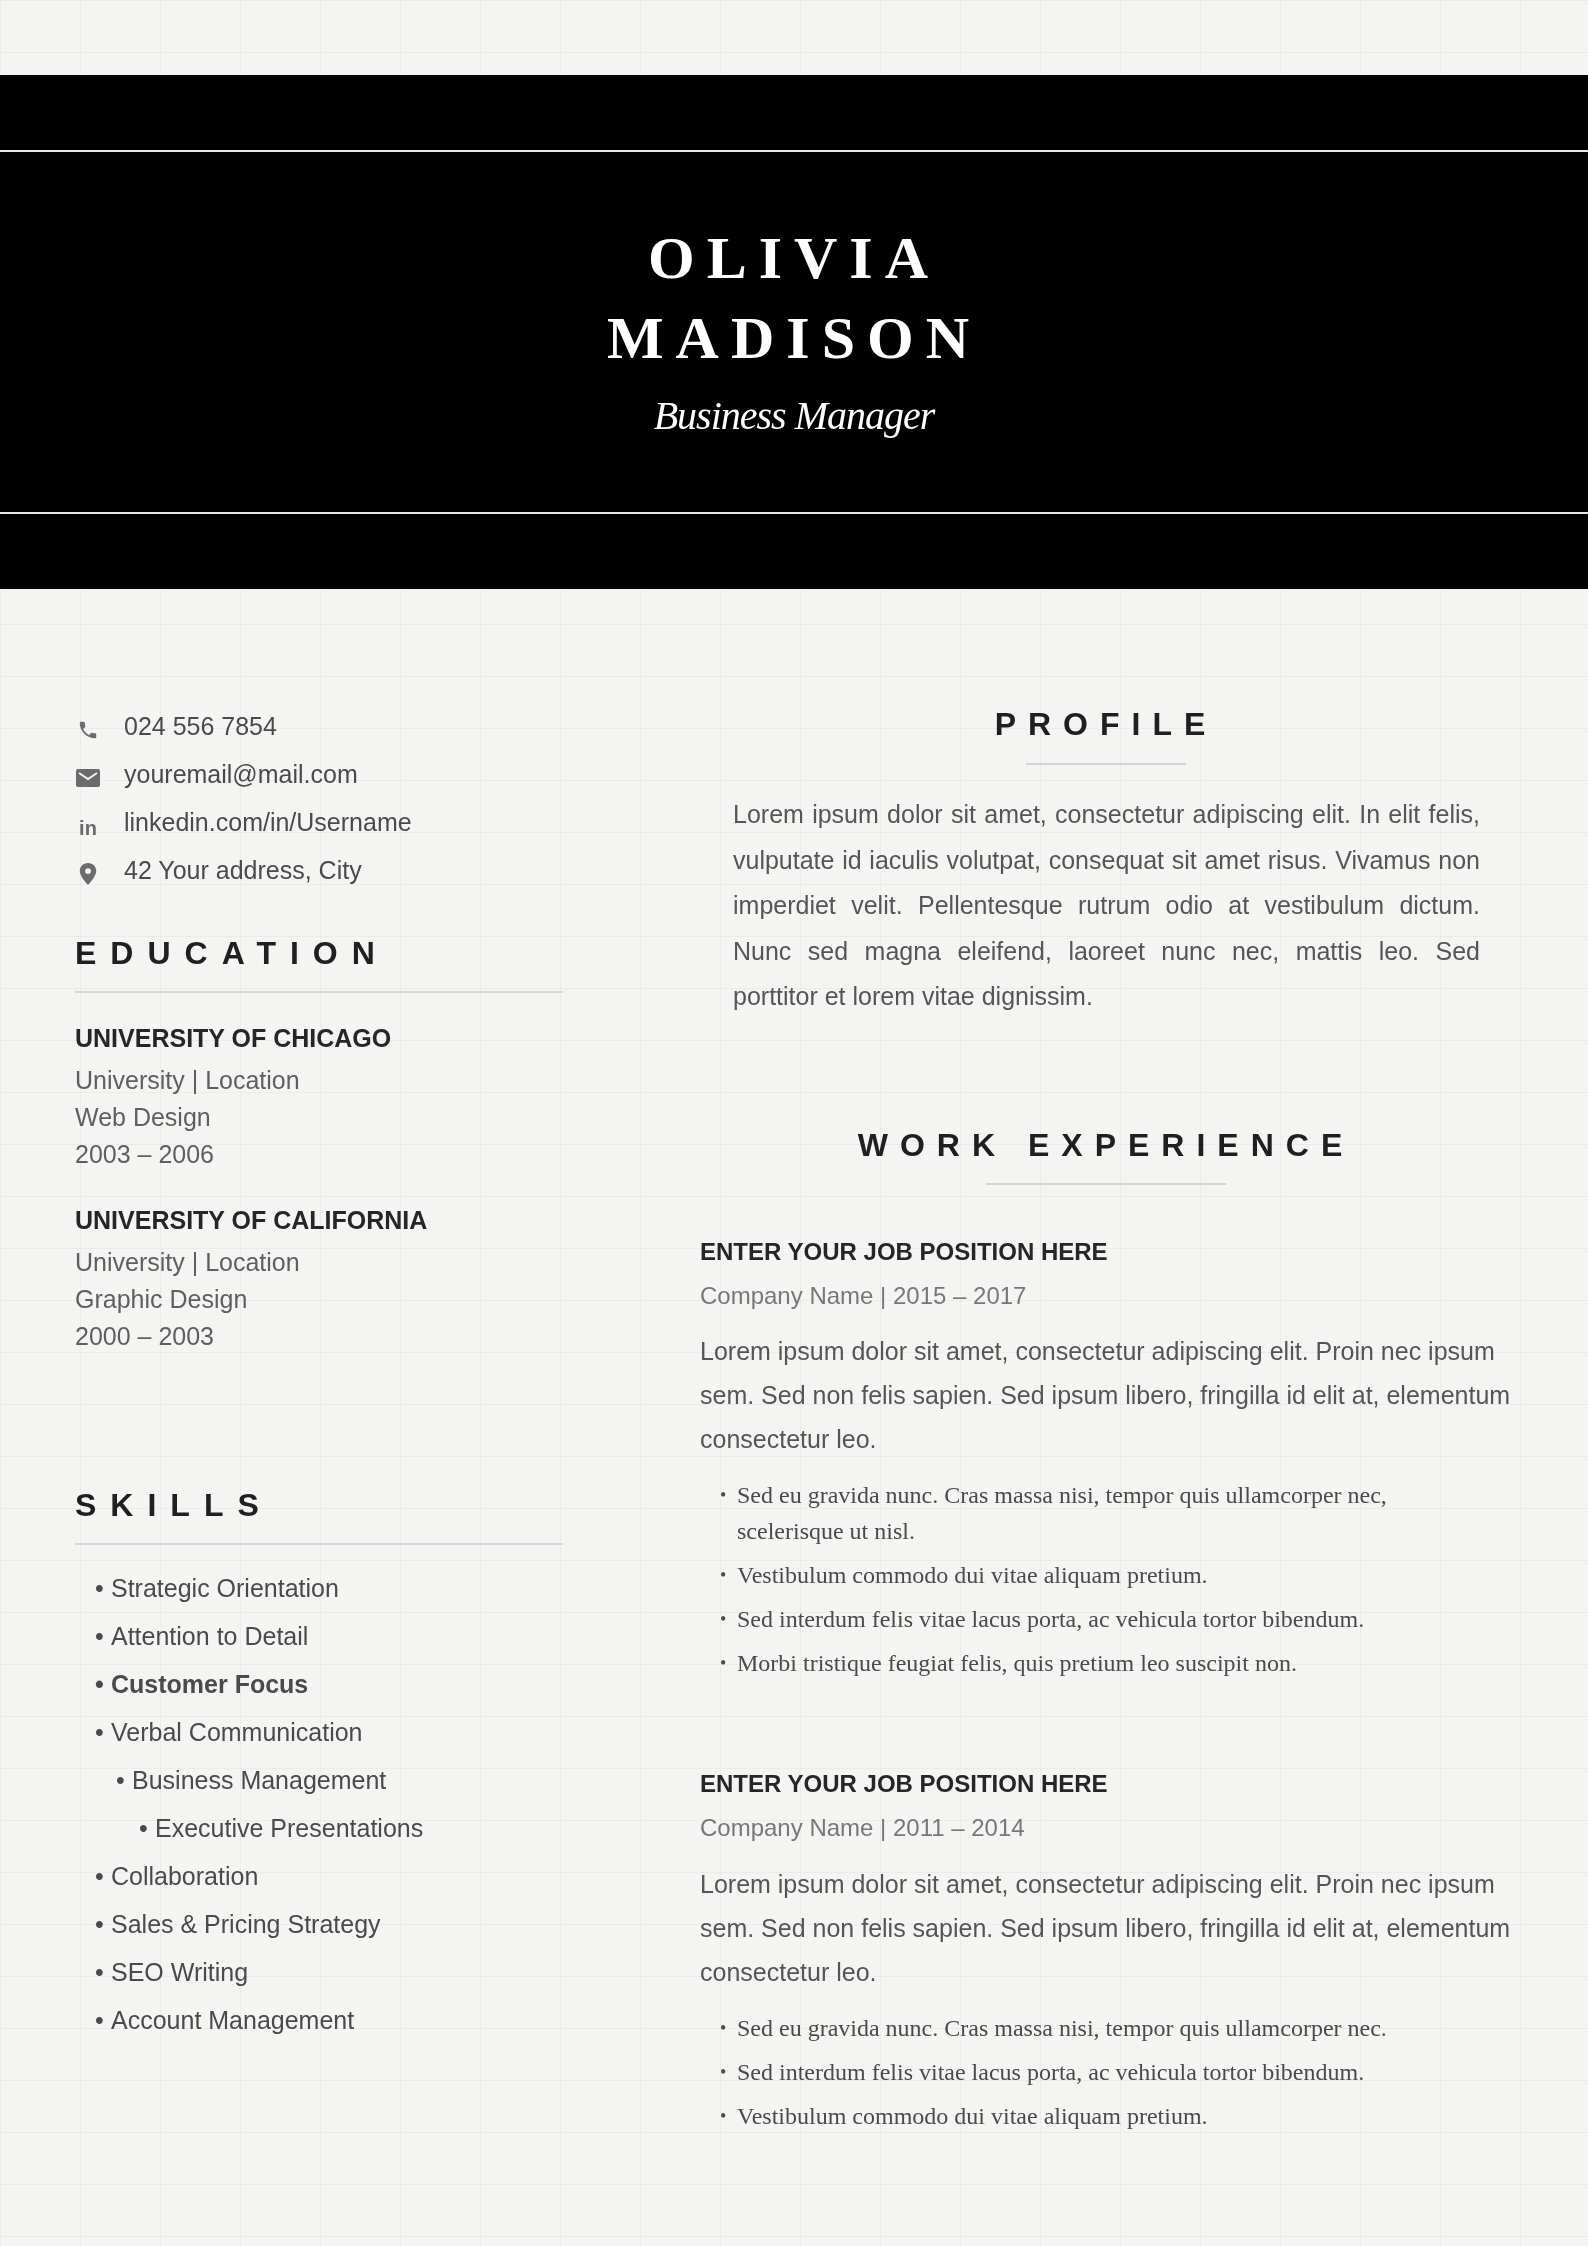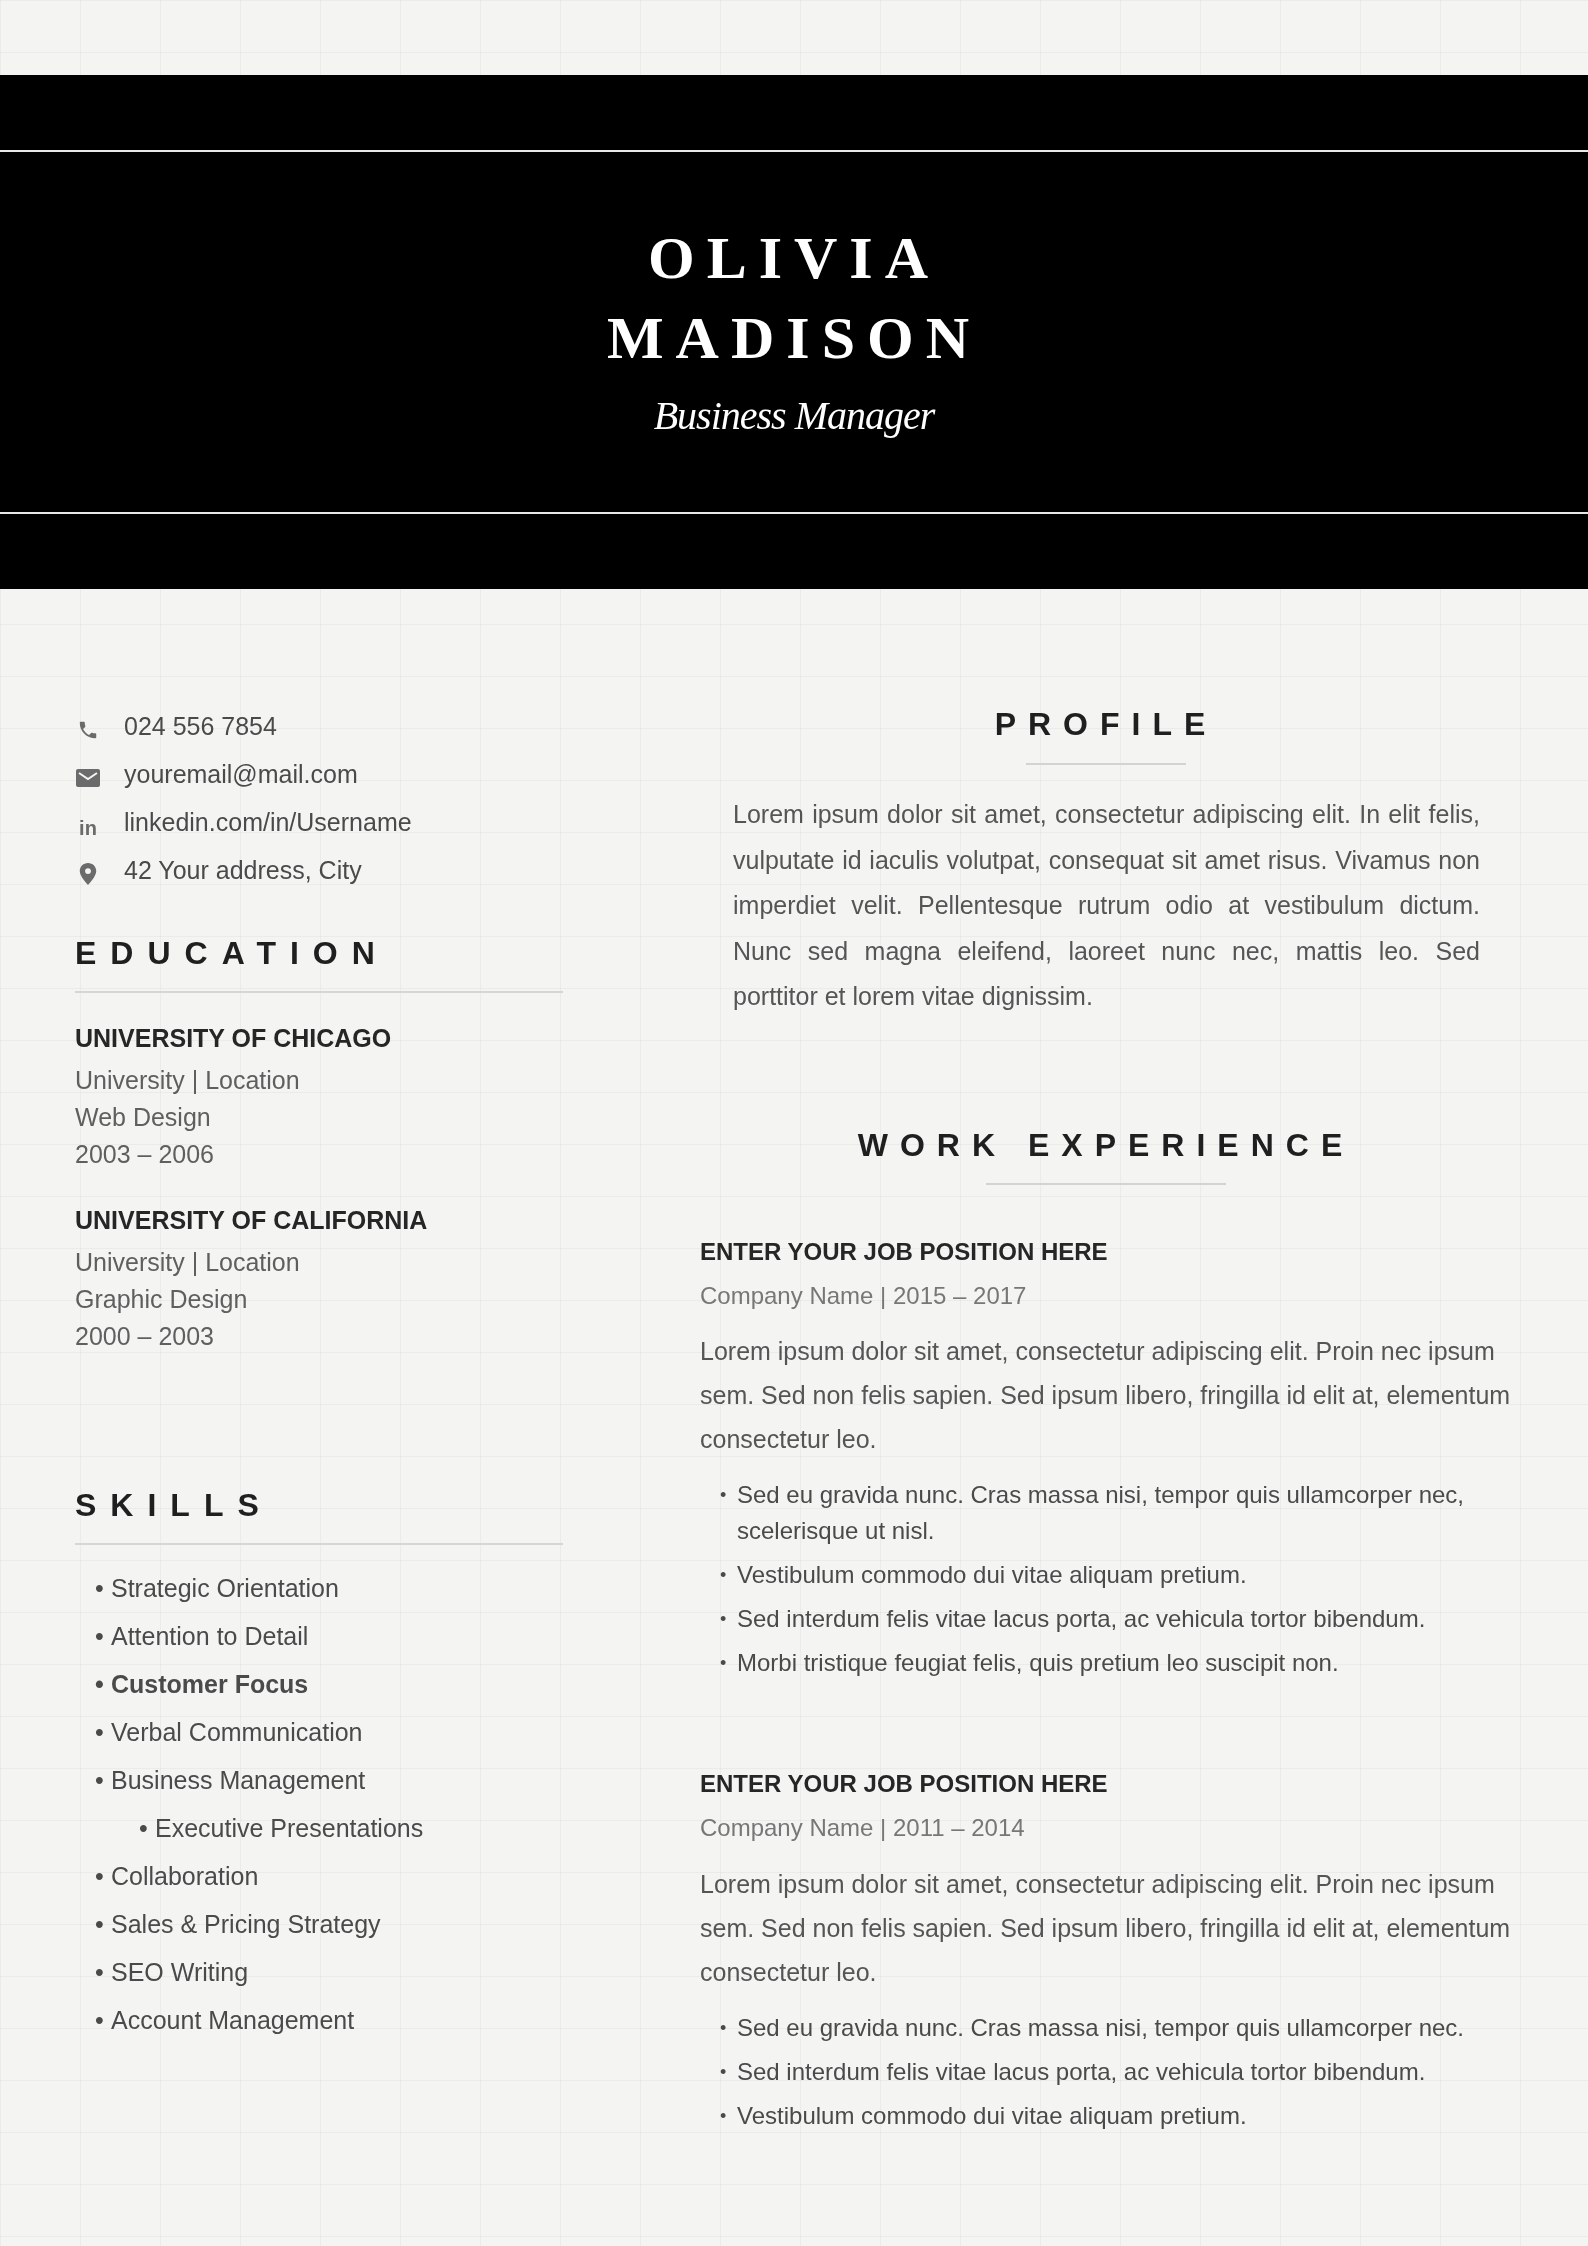--- a/index.html
+++ b/index.html
@@ -91,21 +91,21 @@
   .job-desc {
     position: absolute; left: 700px; width: 820px; font-size: 25px;
     line-height: 44px; color: #555;
   }
   .job-bullets {
     position: absolute; left: 718px; width: 760px; margin: 0; padding: 0;
     list-style: none;
   }
   .job-bullets li {
     position: relative; padding-left: 19px; font-size: 24px; color: #4a4a4a;
-    line-height: 36px; margin-bottom: 8px;
+    line-height: 36px; margin-bottom: 8px; font-family: Liberation Serif, serif;
   }
   .job-bullets li::before {
     content: "\2022"; position: absolute; left: 2px; top: 0; font-size: 18px;
   }
 </style>
 </head>
 <body>
 
 <div class="header-band"></div>
 <div class="header-line" style="top:150px;"></div>
@@ -158,21 +158,21 @@
 <div class="edu-line" style="top:1287px;">Graphic Design</div>
 <div class="edu-line" style="top:1324px;">2000 – 2003</div>
 
 <div class="side-heading" style="top:1489px;">SKILLS</div>
 <div class="side-divider" style="top:1543px;"></div>
 
 <div class="skill-item" style="top:1576px;"><span class="dot">•</span><span>Strategic Orientation</span></div>
 <div class="skill-item" style="top:1624px;"><span class="dot">•</span><span>Attention to Detail</span></div>
 <div class="skill-item" style="top:1672px;font-weight:bold;"><span class="dot">•</span><span>Customer Focus</span></div>
 <div class="skill-item" style="top:1720px;"><span class="dot">•</span><span>Verbal Communication</span></div>
-<div class="skill-item" style="top:1768px;"><span class="dot">•</span><span>Business Management</span></div>
+<div class="skill-item" style="top:1768px;margin-left:21px;"><span class="dot">•</span><span>Business Management</span></div>
 <div class="skill-item" style="top:1816px;margin-left:44px;"><span class="dot">•</span><span>Executive Presentations</span></div>
 <div class="skill-item" style="top:1864px;"><span class="dot">•</span><span>Collaboration</span></div>
 <div class="skill-item" style="top:1912px;"><span class="dot">•</span><span>Sales &amp; Pricing Strategy</span></div>
 <div class="skill-item" style="top:1960px;"><span class="dot">•</span><span>SEO Writing</span></div>
 <div class="skill-item" style="top:2008px;"><span class="dot">•</span><span>Account Management</span></div>
 
 <div class="main-heading" style="top:708px;">PROFILE</div>
 <div class="main-underline" style="top:763px; left:1026px; width:160px;"></div>
 <div class="profile-text">Lorem ipsum dolor sit amet, consectetur adipiscing elit. In elit felis, vulputate id iaculis volutpat, consequat sit amet risus. Vivamus non imperdiet velit. Pellentesque rutrum odio at vestibulum dictum. Nunc sed magna eleifend, laoreet nunc nec, mattis leo. Sed porttitor et lorem vitae dignissim.</div>
 

